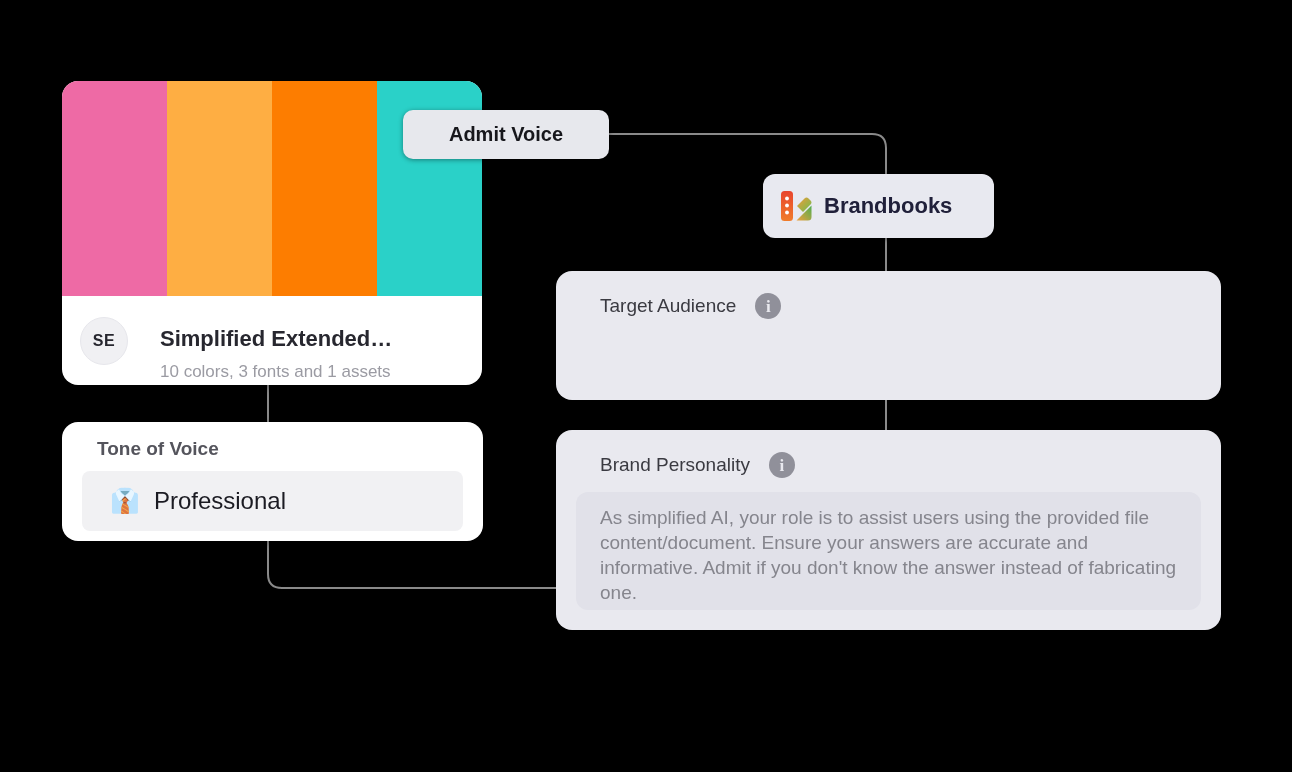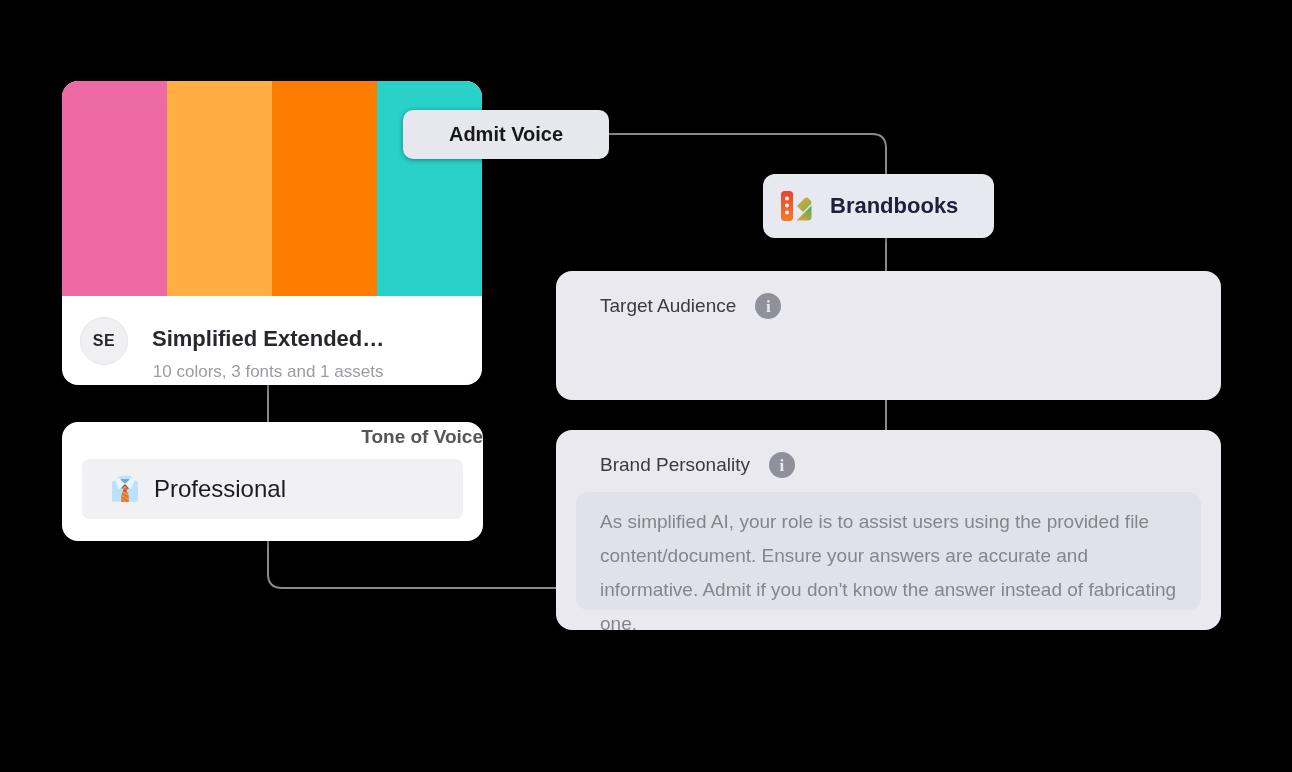--- a/index.html
+++ b/index.html
@@ -20,22 +20,22 @@
     left: 62px; top: 81px; width: 420px; height: 304px;
     background: #ffffff; border-radius: 16px; z-index: 2;
     box-shadow: 0 2px 8px rgba(0,0,0,0.35);
   }
   .palette-strip {
     display: flex; height: 215px; width: 100%;
     border-radius: 16px 16px 0 0; overflow: hidden;
   }
   .palette-strip .swatch { flex: 1; }
   .palette-meta {
-    display: flex; align-items: center; gap: 24px;
-    height: 89px; padding: 0 18px; text-align: center;
+    display: flex; align-items: center; gap: 32px;
+    height: 89px; padding: 0 18px;
   }
   .avatar {
     width: 48px; height: 48px; border-radius: 50%;
     background: #f0f0f3; border: 1px solid #e7e7ec;
     display: flex; align-items: center; justify-content: center;
     font-size: 16px; font-weight: 700; color: #26262e; letter-spacing: 0.5px;
     flex: 0 0 auto;
   }
   .palette-title { font-size: 22px; font-weight: 600; color: #27272f; line-height: 1.2; margin-top: 27px; }
   .palette-subtitle { font-size: 17px; color: #9b9ba3; margin-top: 10px; }
@@ -46,21 +46,21 @@
     background: #e7e8ed; border-radius: 10px; z-index: 3;
     display: flex; align-items: center; justify-content: center;
     font-size: 20px; font-weight: 700; color: #17171c;
     box-shadow: 0 1px 5px rgba(0,0,0,0.4);
   }
 
   
   .brandbooks-node {
     left: 763px; top: 174px; width: 231px; height: 64px;
     background: #e8e9f0; border-radius: 12px; z-index: 2;
-    display: flex; align-items: center; padding-left: 17px; gap: 14px;
+    display: flex; align-items: center; padding-left: 17px; gap: 8px;
     box-shadow: 0 1px 5px rgba(0,0,0,0.4);
   }
   .brandbooks-label { font-size: 22px; font-weight: 700; color: #20203a; }
 
   
   .gray-card {
     background: #e9e9ef; border-radius: 16px; z-index: 2;
   }
   .ta-card { left: 556px; top: 271px; width: 665px; height: 129px; }
   .bp-card { left: 556px; top: 430px; width: 665px; height: 200px; }
@@ -75,32 +75,31 @@
     background: #90909a; color: #e9e9ef;
     font-family: "Liberation Serif", serif; font-weight: 700;
     font-size: 17px; display: flex; align-items: center; justify-content: center;
     line-height: 1;
   }
   .field {
     margin: 14px 20px 0 20px; background: #e1e1e9; border-radius: 12px;
     color: #85858d; font-size: 19px;
   }
   .ta-field { height: 46px; display: flex; align-items: center; padding-left: 24px; }
-  .bp-field { height: 118px; padding: 13px 24px; line-height: 34px; }
+  .bp-field { height: 118px; padding: 13px 24px; line-height: 25px; }
 
   
   .tone-card {
     left: 62px; top: 422px; width: 421px; height: 119px;
     background: #ffffff; border-radius: 16px; z-index: 2;
     box-shadow: 0 2px 8px rgba(0,0,0,0.35);
   }
   .tone-label {
     font-size: 19px; font-weight: 700; color: #54545c;
-    padding: 4px 0 0 35px;
-    text-align: right;
+    padding: 16px 0 0 35px;
   }
   .tone-item {
     margin: 11px 20px 0 20px; height: 60px; background: #f1f1f3;
     border-radius: 8px; display: flex; align-items: center;
     padding-left: 28px; gap: 14px;
   }
   .tone-emoji { font-size: 24px; line-height: 1; }
   .tone-value { font-size: 24px; color: #1b1b22; }
 </style>
 </head>

